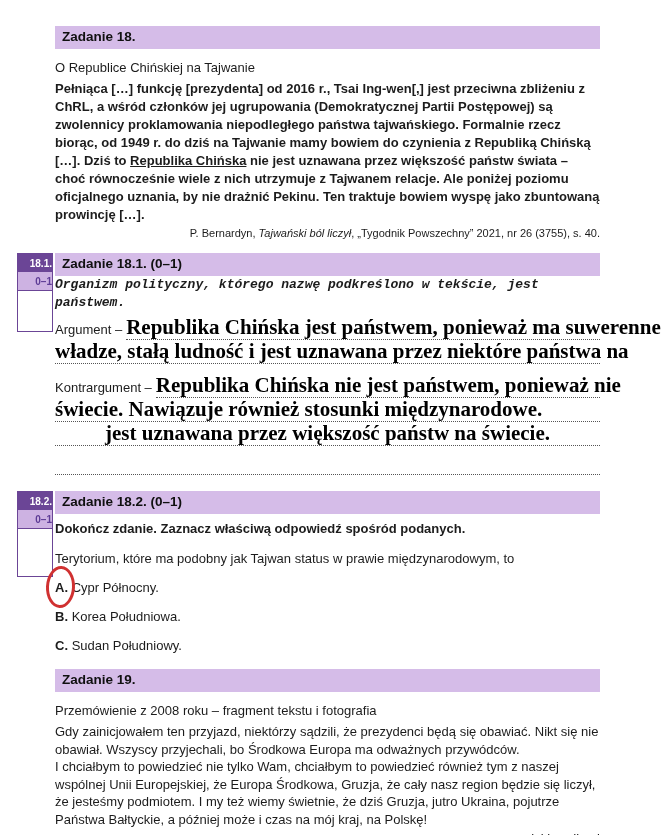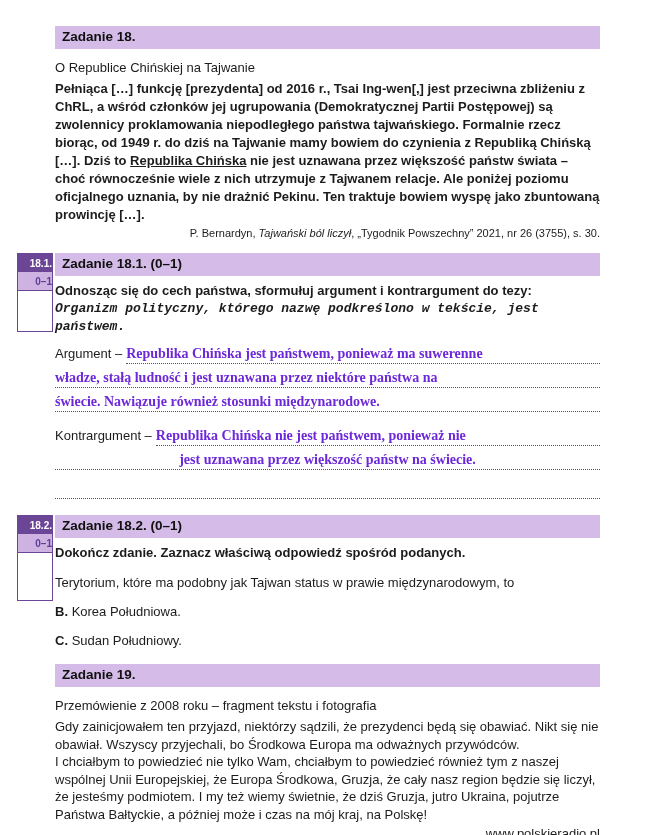--- a/index.html
+++ b/index.html
@@ -49,22 +49,22 @@
   .write-row { display:flex; align-items:flex-end; height:24px; }
   .write-row.first { margin-top:5px; height:23px; }
   .write-row.counter { margin-top:8px; height:26px; }
   .write-row.gap { margin-top:9px; height:20px; }
   .write-label { white-space:nowrap; padding:0 4px 1px 0;text-align:center; }
   .write-line { flex:1; border-bottom:1.3px dotted #555; min-width:0; }
   .write-line.centered { text-align:center; }
   .red-answer {
     font-family:"Liberation Serif", serif;
     font-weight:bold;
-    color:#6d28d9;
-    font-size:14px; line-height:19px;
+    color:#000000;
+    font-size:21px; line-height:19px;
     white-space:nowrap;
   }
 
   
   .stem { margin-top:12px; }
   .option-row { margin-top:11px; position:relative; }
   .option-letter { font-weight:bold; }
   .answer-circle {
     position:absolute; left:-9px; top:-13px;
     width:29px; height:42px;
@@ -79,66 +79,70 @@
 </style>
 </head>
 <body>
 
 <div class="page">
 
   <section class="task">
     <div class="task-header-bar">Zadanie 18.</div>
     <p class="subtitle">O Republice Chińskiej na Tajwanie</p>
     <p class="passage"><span>Pełniąca […] funkcję [prezydenta] od 2016 r., Tsai Ing-wen[,] jest przeciwna zbliżeniu z ChRL, a wśród członków jej ugrupowania (Demokratycznej Partii Postępowej) są zwolennicy proklamowania niepodległego państwa tajwańskiego. Formalnie rzecz biorąc, od 1949 r. do dziś na Tajwanie mamy bowiem do czynienia z Republiką Chińską […]. Dziś to </span><span class="underlined">Republika Chińska</span><span> nie jest uznawana przez większość państw świata – choć równocześnie wiele z nich utrzymuje z Tajwanem relacje. Ale poniżej poziomu oficjalnego uznania, by nie drażnić Pekinu. Ten traktuje bowiem wyspę jako zbuntowaną prowincję […].</span></p>
-    <p class="citation"><span>P. Bernardyn, </span><i>Tajwański ból liczył</i><span>, „Tygodnik Powszechny” 2021, nr 26 (3755), s. 30.</span></p>
+    <p class="citation"><span>P. Bernardyn, </span><i>Tajwański ból liczył</i><span>, „Tygodnik Powszechny” 2021, nr 26 (3755), s. 40.</span></p>
   </section>
 
   <section class="task sec-18-1">
     <div class="margin-box">
       <div class="mb-label">18.1.</div>
       <div class="mb-score">0–1</div>
       <div class="mb-empty"></div>
     </div>
     <div class="task-header-bar">Zadanie 18.1. (0–1)</div>
-    <p class="bold-instruction">Odnosząc się do cech państwa, sformułuj argument i kontrargument do tezy:</p>
     <p class="thesis">Organizm polityczny, którego nazwę podkreślono w tekście, jest państwem.</p>
 
     <div class="write-row first">
       <span class="write-label">Argument –</span>
       <span class="write-line"><span class="red-answer">Republika Chińska jest państwem, ponieważ ma suwerenne</span></span>
     </div>
     <div class="write-row">
       <span class="write-line"><span class="red-answer">władze, stałą ludność i jest uznawana przez niektóre państwa na</span></span>
     </div>
-    <div class="write-row">
-      <span class="write-line"><span class="red-answer">świecie. Nawiązuje również stosunki międzynarodowe.</span></span>
-    </div>
-
     <div class="write-row counter">
       <span class="write-label">Kontrargument –</span>
       <span class="write-line"><span class="red-answer">Republika Chińska nie jest państwem, ponieważ nie</span></span>
+    </div>
+
+    <div class="write-row">
+      <span class="write-line"><span class="red-answer">świecie. Nawiązuje również stosunki międzynarodowe.</span></span>
     </div>
     <div class="write-row">
       <span class="write-line centered"><span class="red-answer">jest uznawana przez większość państw na świecie.</span></span>
     </div>
     <div class="write-row gap">
       <span class="write-line"></span>
     </div>
   </section>
 
   <section class="task sec-18-2">
     <div class="margin-box">
       <div class="mb-label">18.2.</div>
       <div class="mb-score">0–1</div>
       <div class="mb-empty tall"></div>
     </div>
     <div class="task-header-bar">Zadanie 18.2. (0–1)</div>
     <p class="bold-instruction">Dokończ zdanie. Zaznacz właściwą odpowiedź spośród podanych.</p>
     <p class="stem">Terytorium, które ma podobny jak Tajwan status w prawie międzynarodowym, to</p>
 
+    <div class="option-row">
+      <span class="answer-circle"></span>
+      <span class="option-letter">A.</span>
+      <span>Cypr Północny.</span>
+    </div>
     <div class="option-row">
       <span class="option-letter">B.</span>
       <span>Korea Południowa.</span>
     </div>
     <div class="option-row">
       <span class="option-letter">C.</span>
       <span>Sudan Południowy.</span>
     </div>
   </section>
 

